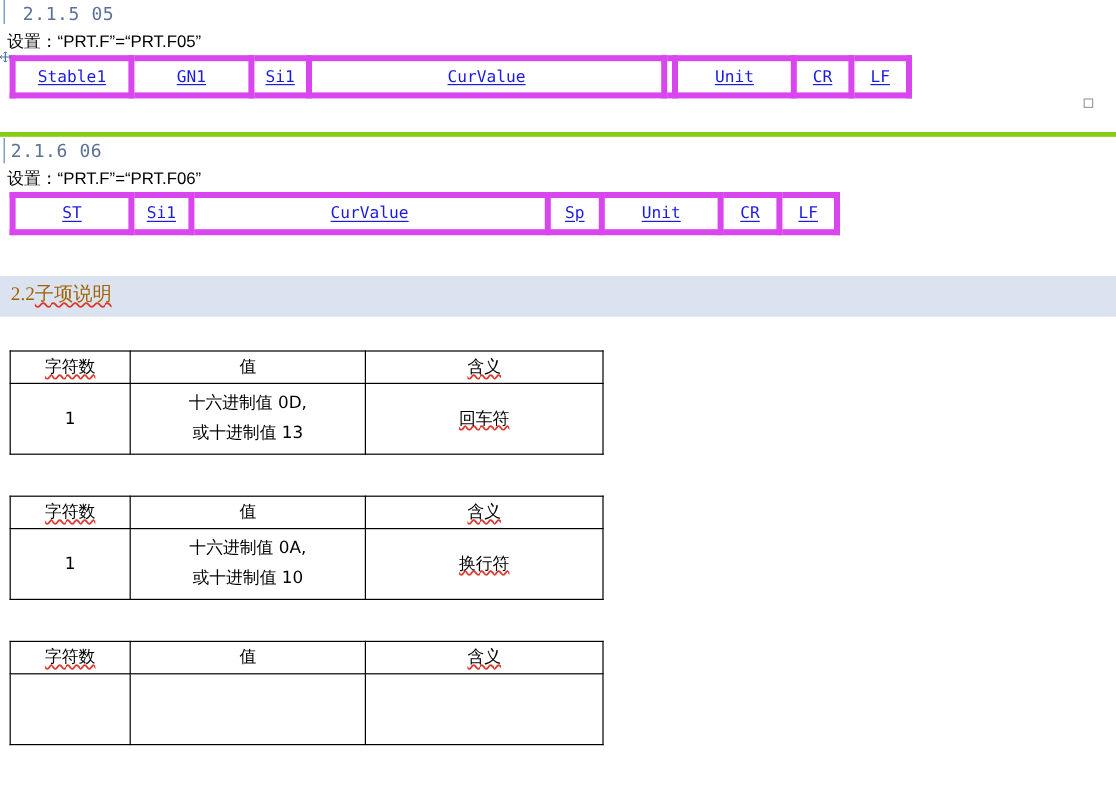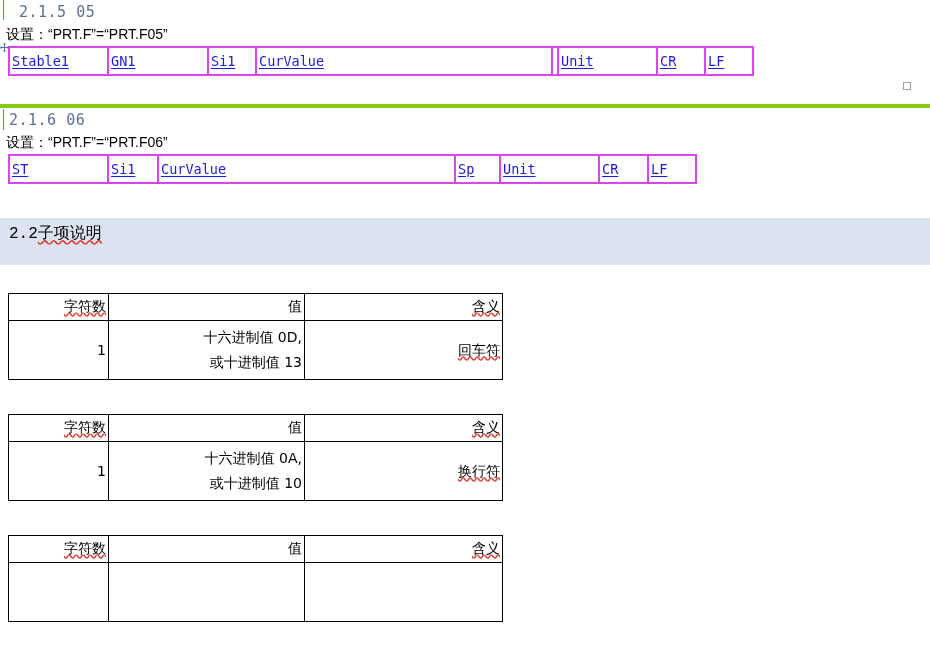--- a/index.html
+++ b/index.html
@@ -45,25 +45,25 @@
     width: 1px;
     background: #5b84c4;
   }
   .sec-h3.first { border-top: none; padding-left: 19px; }
   .sec-h3.first::before { top: 0px; height: 20px; bottom: auto; }
 
   
   .sec-h2 {
     background: #dce3f0;
     margin: 0;
-    padding: 5px 0 20px 9px;
-    font-family: Liberation Mono, monospace;
+    padding: 5px 0 7px 9px;
+    font-family: Liberation Serif, serif;
     font-size: 16px;
     line-height: 22px;
-    color: #000000;
+    color: #a16207;
     font-weight: normal;
     white-space: nowrap;
   }
   .squig {
     text-decoration: underline;
     text-decoration-color: #e03a2f;
     text-decoration-style: wavy;
     text-decoration-skip-ink: none;
     text-underline-offset: 1px;
   }
@@ -80,23 +80,23 @@
   }
 
   
   .fmt-table {
     border-collapse: collapse;
     margin-left: 8px;
     table-layout: fixed;
     background: #fff;
   }
   .fmt-table td {
-    border: 2px solid #d946ef;
+    border: 5px solid #d946ef;
     height: 26px;
-    text-align: left;
+    text-align: center;
     vertical-align: middle;
     padding: 0 2px;
     font-family: "DejaVu Sans Mono", "Liberation Mono", monospace;
     font-size: 13.5px;
     color: #0000cc;
     white-space: nowrap;
   }
   .fmt-table td .lnk {
     color: #1a1ae0;
     text-decoration: underline;
@@ -105,26 +105,26 @@
 
   
   .desc-table {
     border-collapse: collapse;
     margin-left: 8px;
     table-layout: fixed;
     background: #fff;
   }
   .desc-table td {
     border: 1px solid #000000;
-    text-align: right;
+    text-align: center;
     vertical-align: middle;
     font-family: "DejaVu Sans", "Liberation Sans", sans-serif;
     font-size: 14px;
     color: #000;
-    padding: 1px 2px;
+    padding: 1px 18px;
   }
   .desc-table tr.hdr td { height: 24px; }
   .desc-table tr.val td { height: 56px; line-height: 25px; }
   .desc-table .c1 { width: 100px; }
   .desc-table .c2 { width: 196px; }
   .desc-table .c3 { width: 198px; }
   .num { font-family: "DejaVu Sans Mono", "Liberation Mono", monospace; font-size: 13px; }
 
   
   .gap-sm { height: 6px; }

